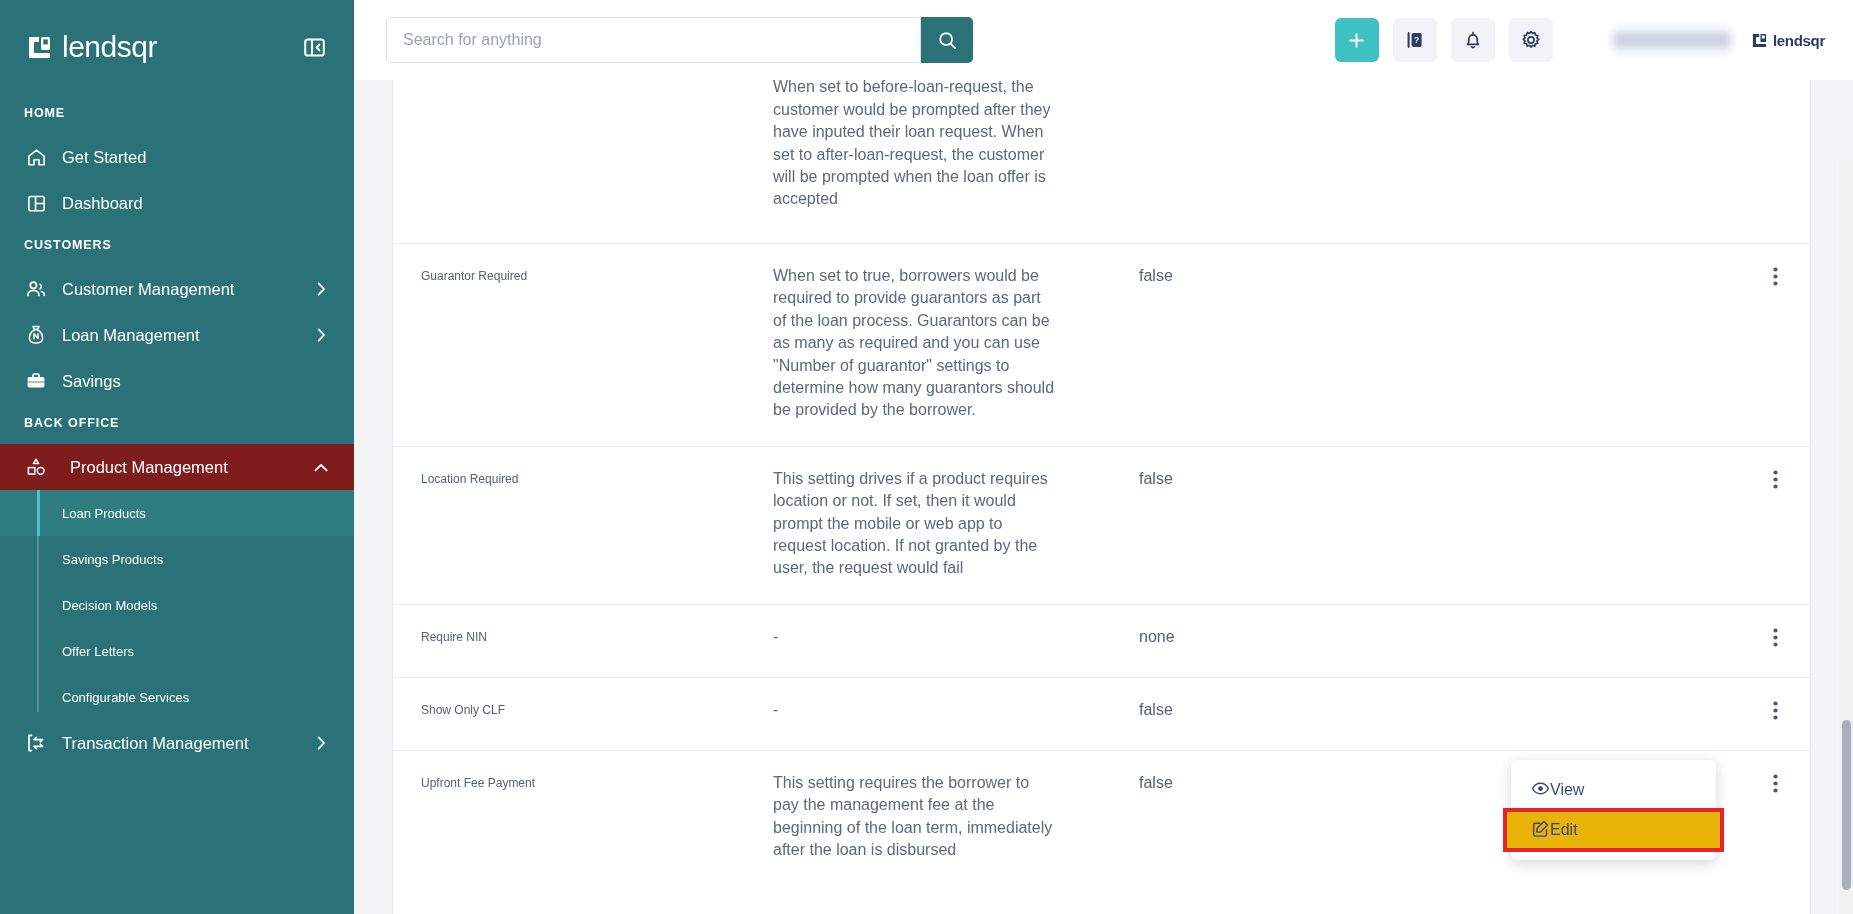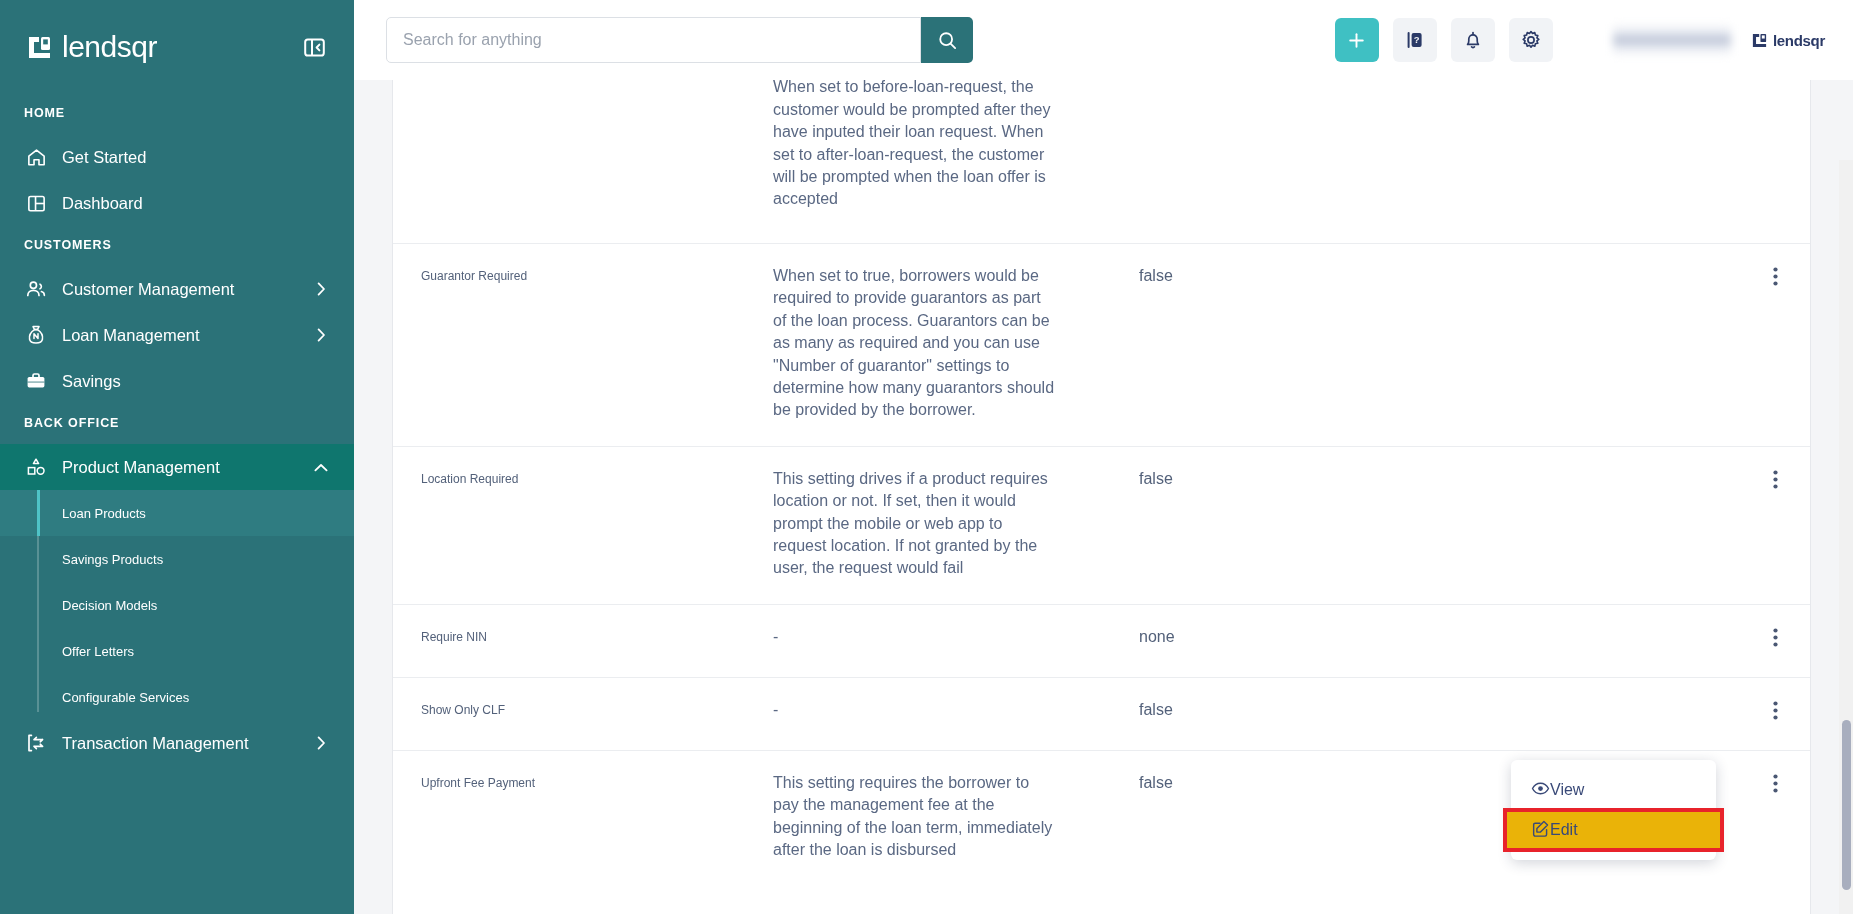--- a/index.html
+++ b/index.html
@@ -56,21 +56,21 @@
   .sb-item .ico {
     width: 24px; height: 24px; flex: 0 0 24px;
     margin-right: 14px;
     display: flex; align-items: center; justify-content: center;
   }
   .sb-item .label { flex: 1; white-space: nowrap; }
   .sb-item .chev {
     width: 22px; margin-right: 22px; display: flex;
     align-items: center; justify-content: center;
   }
-  .sb-item.active { background: #0f766e; }
+  .sb-item.active { background: #7f1d1d; gap: 8px; }
 
   .sub-list { position: relative; padding-left: 0; }
   .sub-list::before {
     content: ""; position: absolute;
     left: 37px; top: 0; bottom: 8px; width: 2px;
     background: rgba(255,255,255,0.22);
   }
   .sb-sub {
     display: flex; align-items: center;
     height: 46px; padding-left: 62px;

